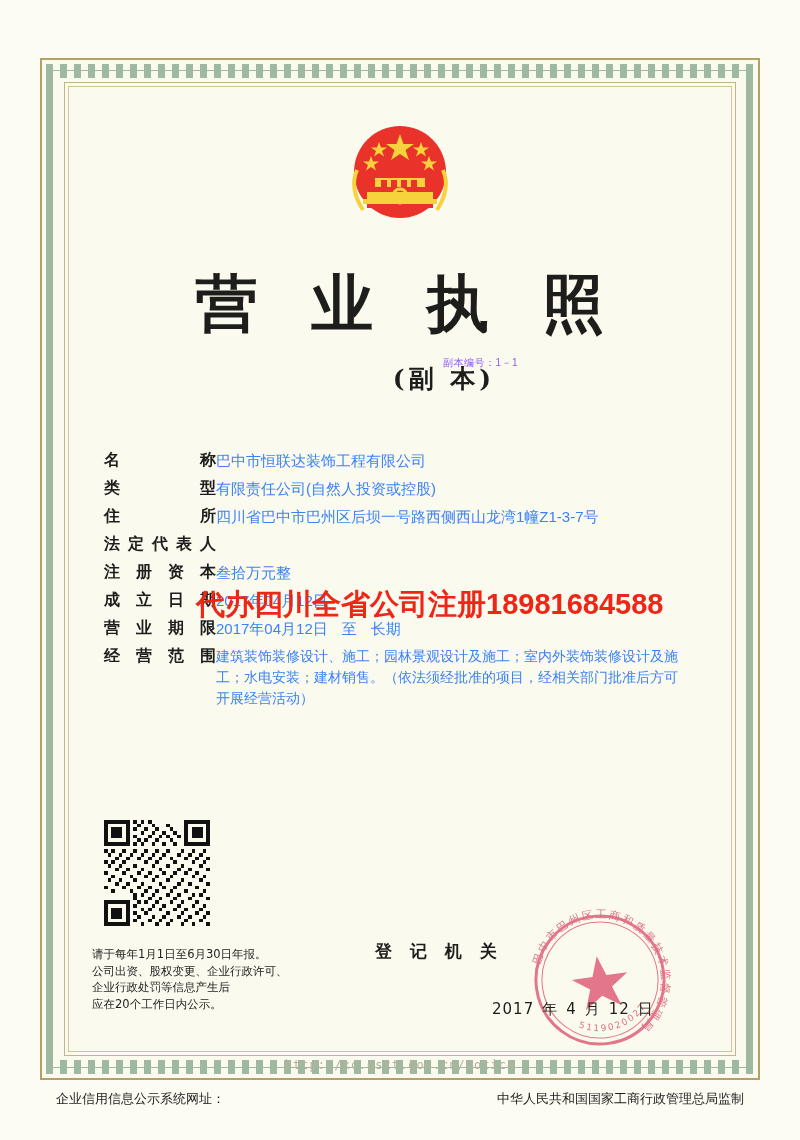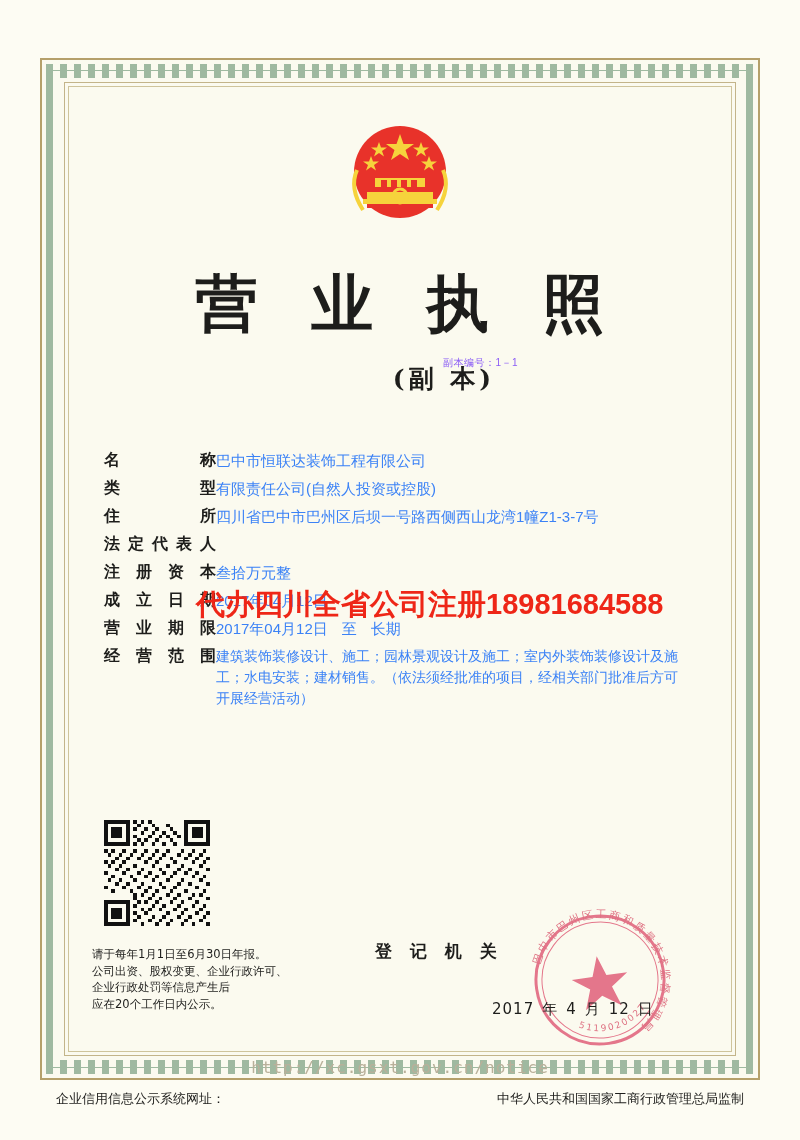--- a/index.html
+++ b/index.html
@@ -228,21 +228,21 @@
     opacity: 0.85;
   }
 
   
   .url-line {
     position: absolute;
     left: 0;
     top: 1058px;
     width: 800px;
     text-align: center;
-    font-size: 16px;
+    font-size: 12px;
     color: #b9b09a;
     font-family: "DejaVu Sans Mono", monospace;
     letter-spacing: 1px;
   }
 
   
   .bottom-left {
     position: absolute;
     left: 56px;
     top: 1090px;

